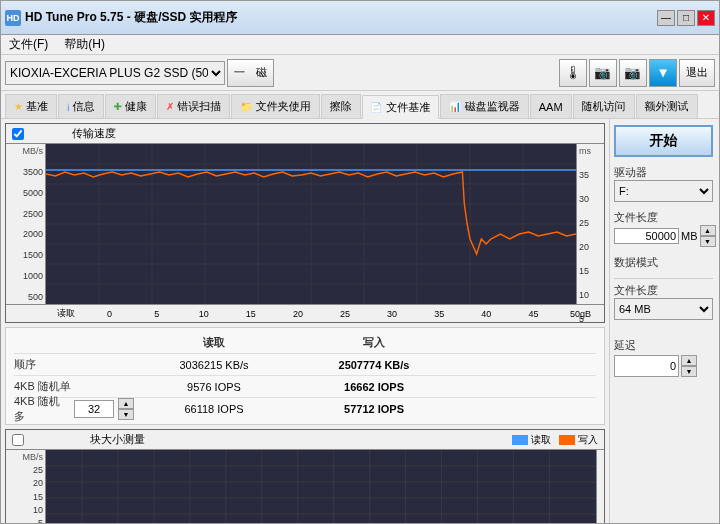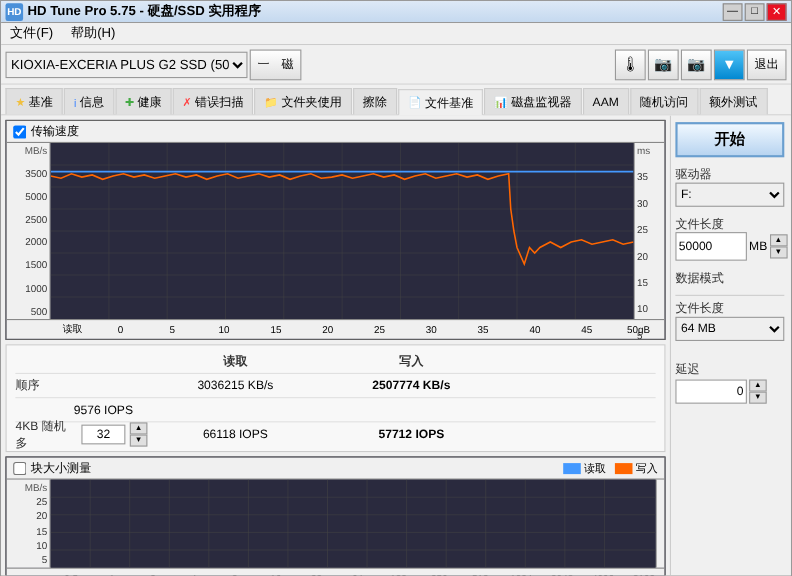--- a/index.html
+++ b/index.html
@@ -14,21 +14,21 @@
     .window {
       width: 720px;
       height: 524px;
       background: #f0f0f0;
       border: 1px solid #999;
       display: flex;
       flex-direction: column;
     }
     .title-bar {
       background: linear-gradient(to bottom, #dde9f7, #c5d9ef);
-      height: 20px;
+      height: 34px;
       display: flex;
       align-items: center;
       justify-content: space-between;
       padding: 0 4px;
       border-bottom: 1px solid #999;
     }
     .title-bar-left {
       display: flex;
       align-items: center;
       gap: 4px;
@@ -183,25 +183,25 @@
       font-size: 11px;
       border: 1px solid #999;
     }
     .spin-group {
       display: flex;
       align-items: center;
       gap: 2px;
     }
     .spin-input {
       width: 65px;
-      height: 26px;
+      height: 16px;
       font-size: 11px;
       border: 1px solid #999;
       padding: 0 2px;
-      text-align: left;
+      text-align: right;
     }
     .spin-unit {
       font-size: 11px;
     }
     .spin-btns {
       display: flex;
       flex-direction: column;
     }
     .spin-btn {
       width: 16px;
@@ -227,20 +227,21 @@
       background: #f0f0f0;
       border-bottom: 1px solid #888;
       gap: 4px;
     }
     .chart-checkbox {
       width: 12px;
       height: 12px;
     }
     .chart-title {
       font-size: 11px;
+      margin-left: 44px;
     }
     .chart-container {
       display: flex;
       height: 160px;
     }
     .chart-yaxis {
       width: 40px;
       background: #f0f0f0;
       border-right: 1px solid #888;
       display: flex;
@@ -535,39 +536,41 @@
           <div class="stats-label"></div>
           <div class="stats-read stats-header">读取</div>
           <div class="stats-write stats-header">写入</div>
         </div>
         <div class="stats-row">
           <div class="stats-label">顺序</div>
           <div class="stats-read">3036215 KB/s</div>
           <div class="stats-write">2507774 KB/s</div>
         </div>
         <div class="stats-row">
+          <div class="stats-label">4KB 随机单</div>
           <div class="stats-read">9576 IOPS</div>
+          <div class="stats-write">16662 IOPS</div>
         </div>
         <div class="stats-row">
           <div class="stats-label" style="display:flex;align-items:center;gap:4px;">
             <span>4KB 随机多</span>
             <input type="text" class="stats-small-input" value="32" style="">
             <div class="spin-btns">
               <button class="spin-btn">▲</button>
               <button class="spin-btn">▼</button>
             </div>
           </div>
           <div class="stats-read">66118 IOPS</div>
           <div class="stats-write">57712 IOPS</div>
         </div>
       </div>
 
       <div class="bottom-section">
         <div class="chart-header" style="justify-content:space-between;">
-          <div style="display:flex;align-items:center;gap:4px;">
+          <div style="display:flex;align-items:center;gap:22px;">
             <input type="checkbox" class="chart-checkbox" style="">
             <span class="chart-title">块大小测量</span>
           </div>
           <div class="legend-area" style="background:transparent;border:none;padding:0;">
             <div class="legend-item">
               <div class="legend-color" style="background:#4499ff;"></div>
               <span>读取</span>
             </div>
             <div class="legend-item">
               <div class="legend-color" style="background:#ff6600;"></div>

